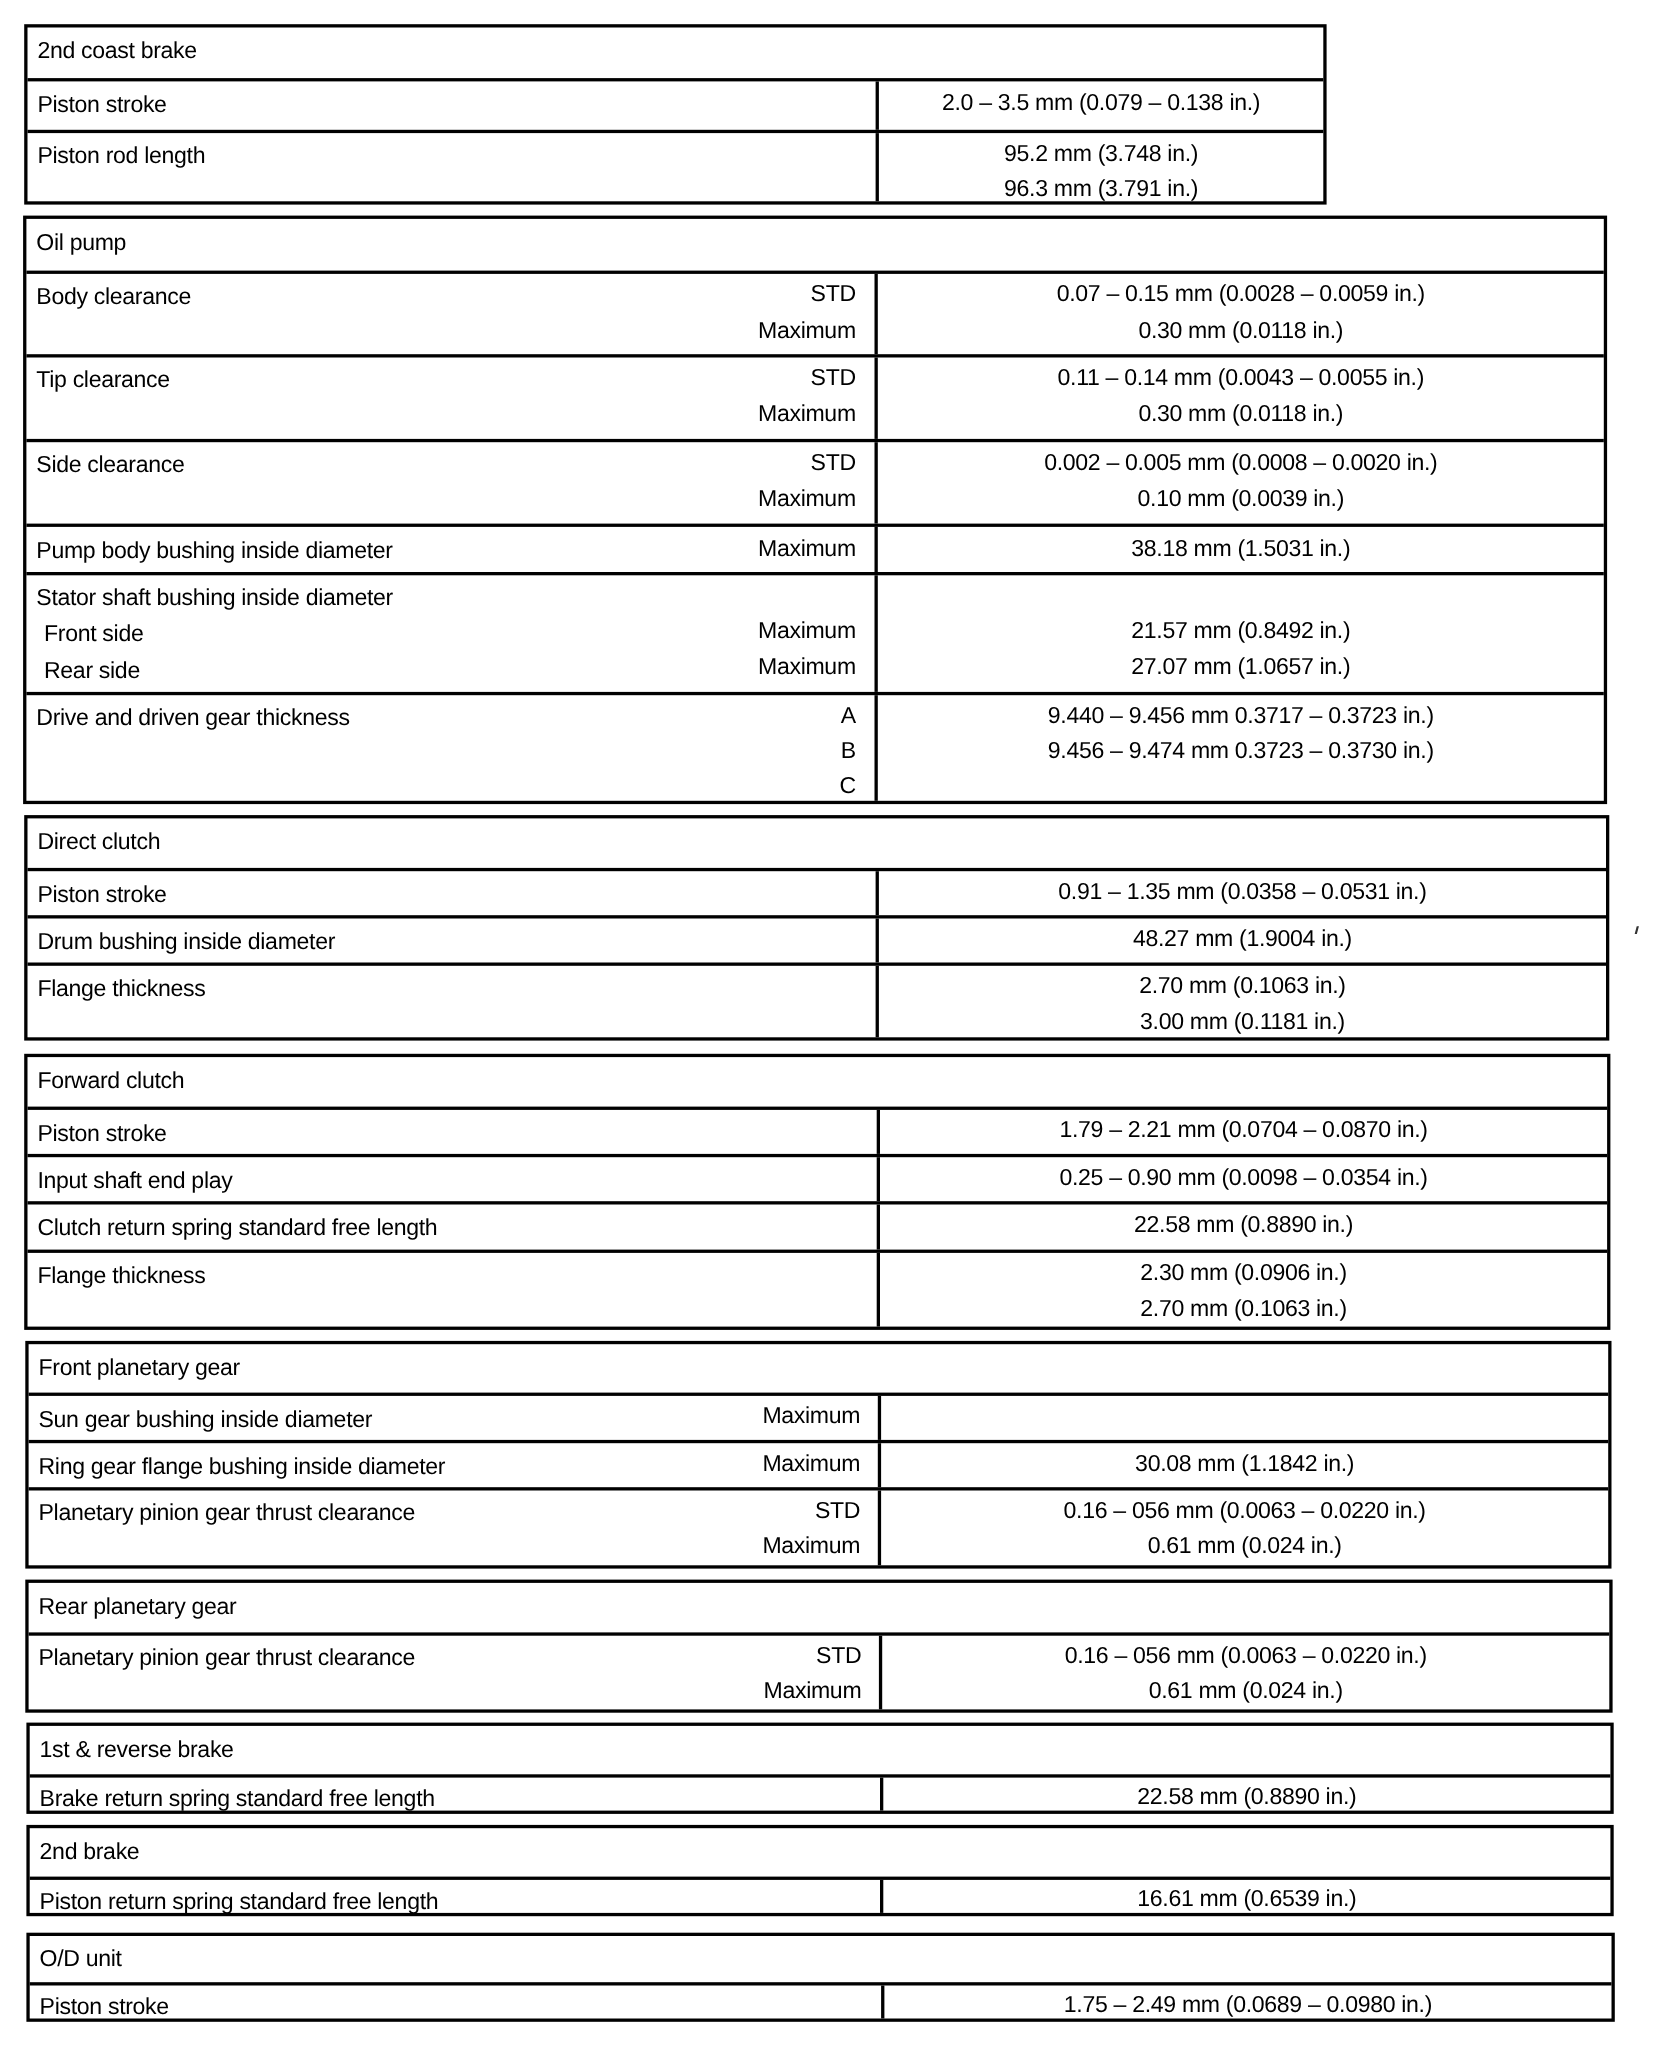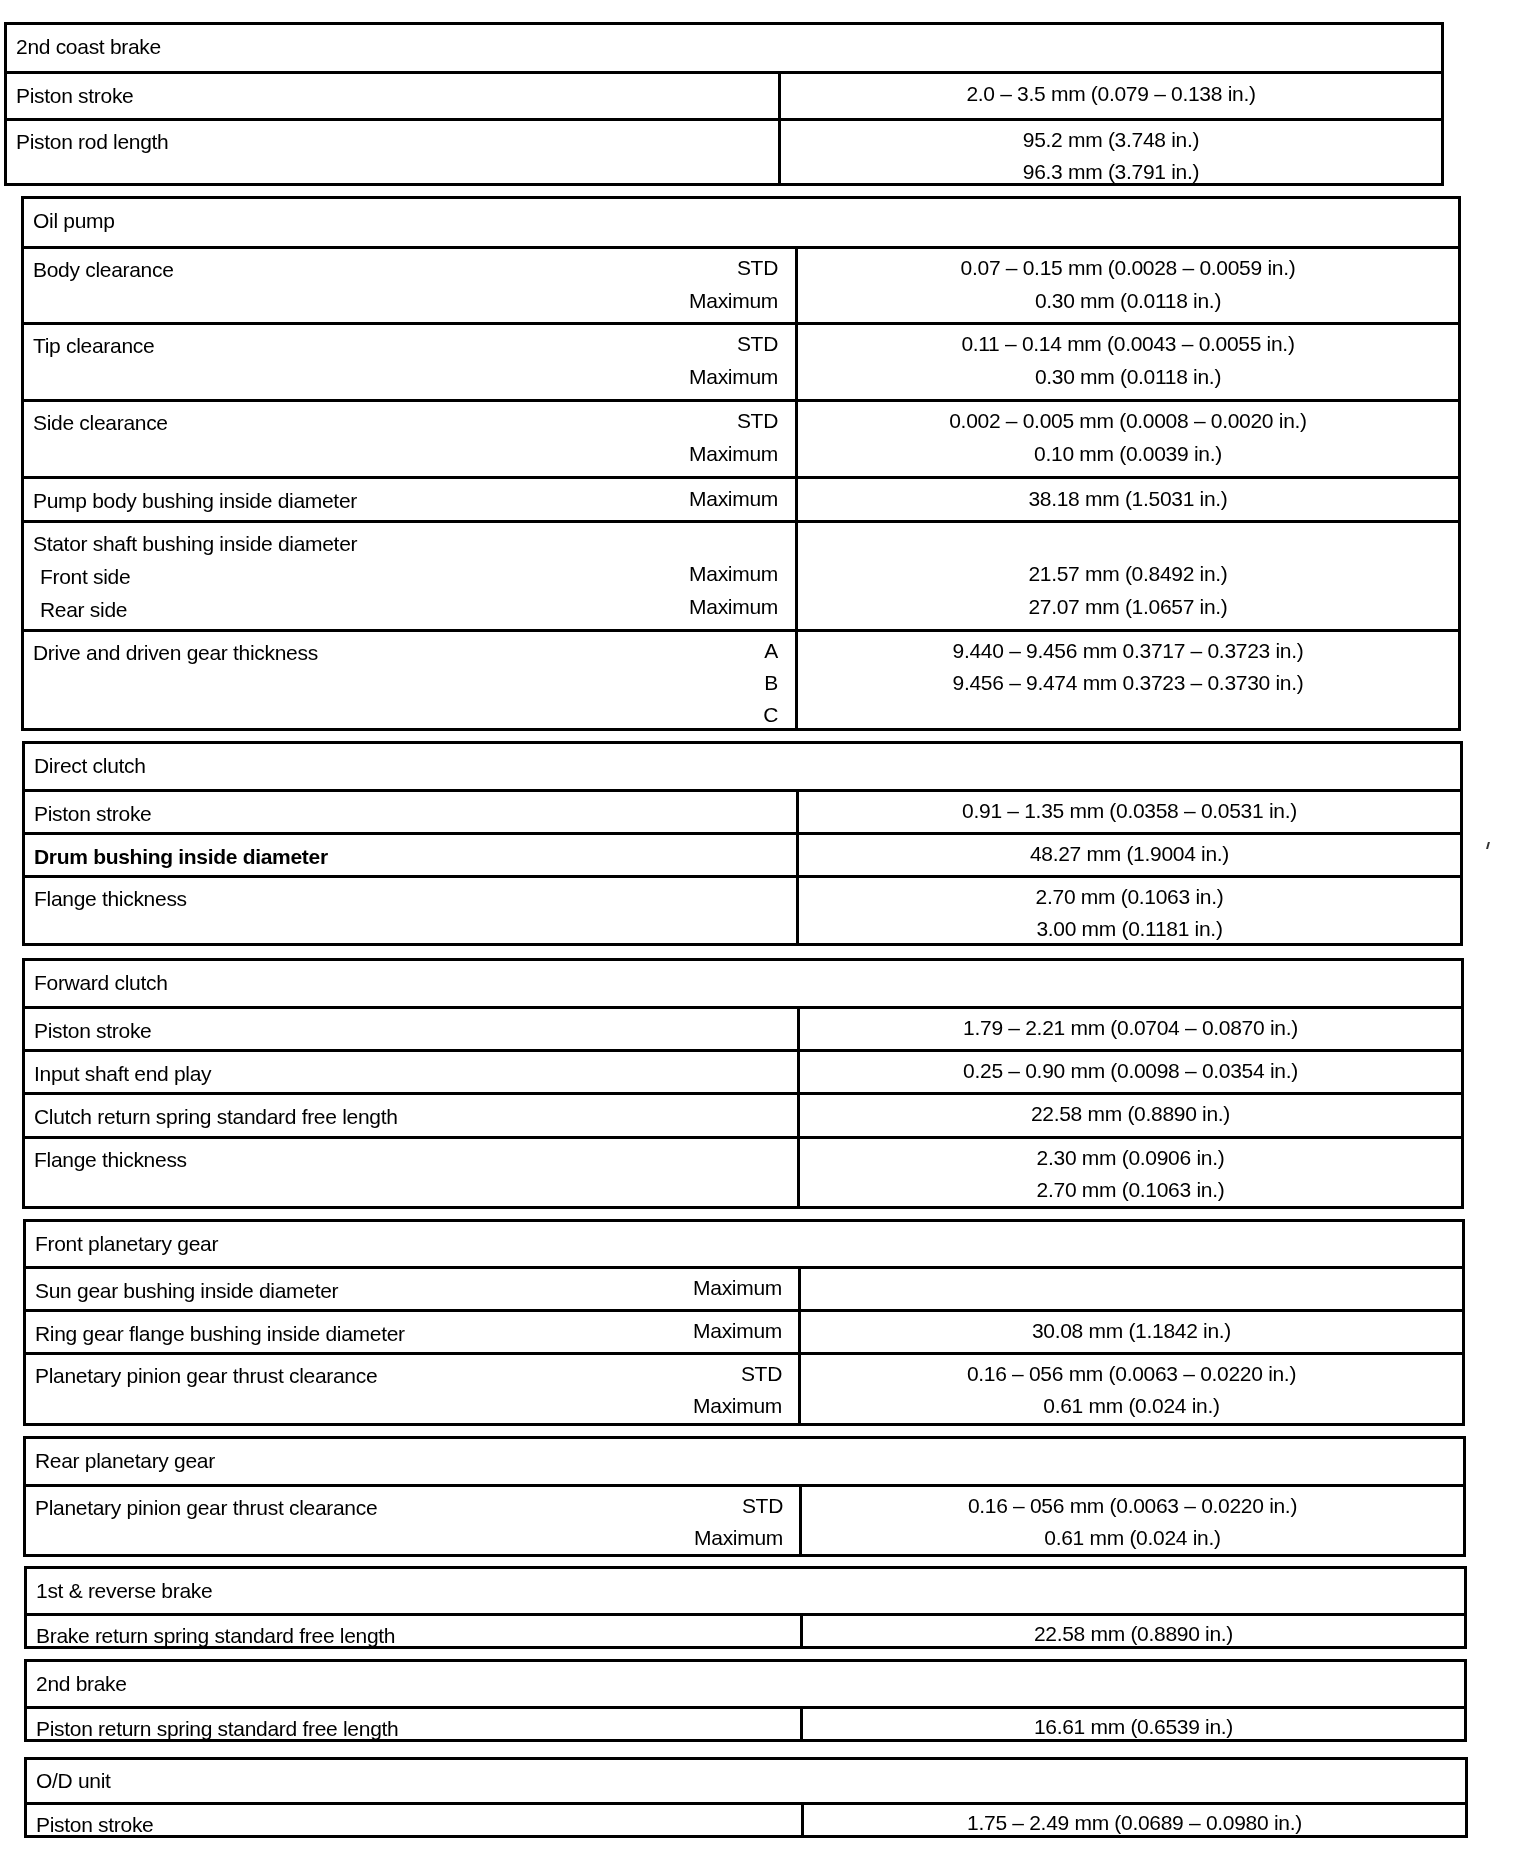--- a/index.html
+++ b/index.html
@@ -11,21 +11,21 @@
   .divider { position: absolute; top: 0; bottom: 0; width: 0; border-left: 3px solid #000; }
   .txt { position: absolute; font-size: 21px; letter-spacing: -0.3px; white-space: nowrap; line-height: 33px; }
   .lbl { left: 9px; }
   .qual { text-align: right; }
   .val { text-align: center; }
   .stray { position: absolute; left: 1487px; top: 842px; width: 2px; height: 7px; background: #333; transform: skewX(-15deg); }
 </style>
 </head>
 <body>
 
-<div class="block" style="left:4px; top:22px; width:1440px; height:164px;">
+<div class="block" style="left:22px; top:22px; width:1184px; height:164px;">
   <div class="hdr" style="height:46px;">
     <span class="txt lbl" style="top:5px;">2nd coast brake</span>
   </div>
   <div class="row" style="top:46px; height:47px;">
     <div class="divider" style="left:771px;"></div>
     <span class="txt lbl" style="top:5px;">Piston stroke</span>
     <span class="txt val" style="left:774px; right:0; top:3px;">2.0 – 3.5 mm (0.079 – 0.138 in.)</span>
   </div>
   <div class="row" style="top:93px; bottom:0;">
     <div class="divider" style="left:771px;"></div>
@@ -100,21 +100,21 @@
   <div class="hdr" style="height:45px;">
     <span class="txt lbl" style="top:5px;">Direct clutch</span>
   </div>
   <div class="row" style="top:45px; height:43px;">
     <div class="divider" style="left:771px;"></div>
     <span class="txt lbl" style="top:5px;">Piston stroke</span>
     <span class="txt val" style="left:774px; right:0; top:2px;">0.91 – 1.35 mm (0.0358 – 0.0531 in.)</span>
   </div>
   <div class="row" style="top:88px; height:43px;">
     <div class="divider" style="left:771px;"></div>
-    <span class="txt lbl" style="top:5px;font-weight:bold;">Drum bushing inside diameter</span>
+    <span class="txt lbl" style="top:5px;">Drum bushing inside diameter</span>
     <span class="txt val" style="left:774px; right:0; top:2px;">48.27 mm (1.9004 in.)</span>
   </div>
   <div class="row" style="top:131px; bottom:0;">
     <div class="divider" style="left:771px;"></div>
     <span class="txt lbl" style="top:4px;">Flange thickness</span>
     <span class="txt val" style="left:774px; right:0; top:2px;">2.70 mm (0.1063 in.)</span>
     <span class="txt val" style="left:774px; right:0; top:34px;">3.00 mm (0.1181 in.)</span>
   </div>
 </div>
 

